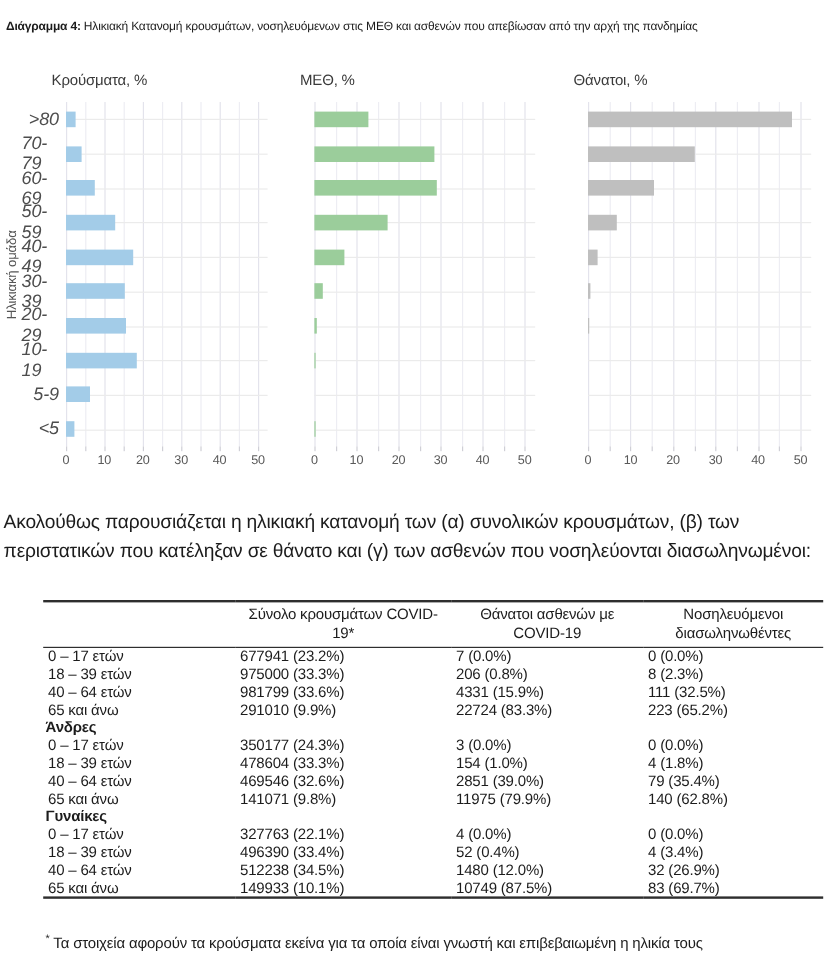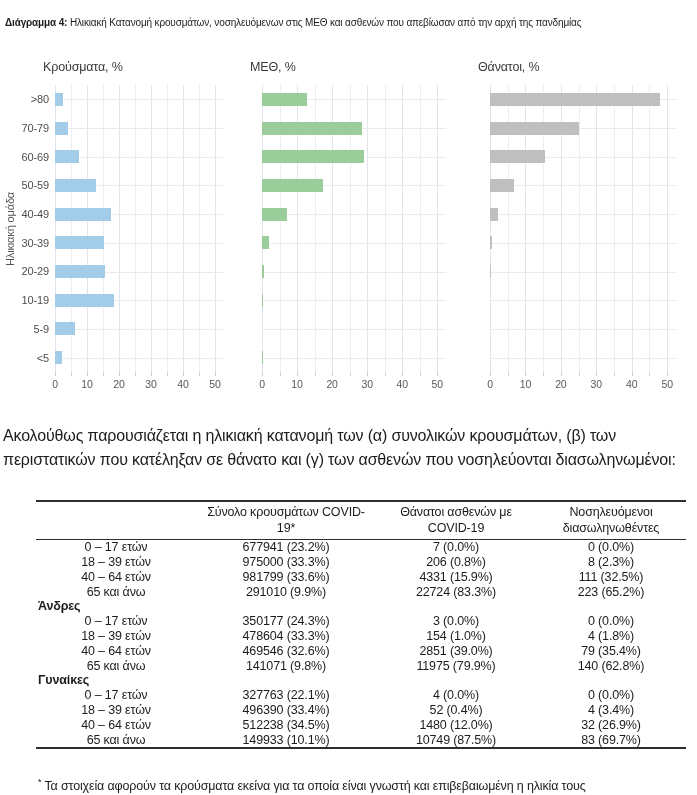--- a/index.html
+++ b/index.html
@@ -17,21 +17,21 @@
   
   .charts-block{position:absolute;left:0;top:60px;width:697px;height:335px;}
   .y-axis-title{
     position:absolute;left:4px;top:25px;height:287px;width:16px;
     writing-mode:vertical-rl;transform:rotate(180deg);
     font-size:11px;color:#555;text-align:center;
   }
   .y-labels{position:absolute;left:18px;top:25px;width:31px;height:287px;}
   .ylabel{
     height:28.7px;display:flex;align-items:center;justify-content:flex-end;
-    font-size:11px;color:#4d4d4d;
+    font-size:15px;color:#4d4d4d;font-style:italic;
   }
   .chart-panel{position:absolute;top:0;height:335px;}
   .chart-title{
     position:absolute;top:0;left:-12px;font-size:12.5px;color:#3a3a3a;
     white-space:nowrap;
   }
   .plot{position:absolute;top:25px;left:0;height:287px;width:100%;}
   .vgrid{position:absolute;top:0;bottom:0;width:1px;background:#ededf3;}
   .vgrid.major{background:#e3e3ec;}
   .hgrid{position:absolute;left:0;right:0;height:1px;background:#ebebeb;}
@@ -50,21 +50,21 @@
   
   .table-title{position:absolute;left:0;top:467px;width:697px;text-align:center;font-size:13.5px;}
   .tbl-wrap{position:absolute;left:36px;top:500px;width:650px;}
   table.data{border-collapse:collapse;width:650px;font-size:12.5px;}
   table.data th{
     font-weight:normal;text-align:center;vertical-align:middle;
     padding:3px 4px;line-height:1.25;
   }
   thead tr{border-top:2px solid #2e2e2e;border-bottom:1.5px solid #2e2e2e;}
   tbody{border-bottom:2px solid #2e2e2e;}
-  table.data td{padding:0 4px;line-height:14.8px;text-align:center;white-space:nowrap;}
+  table.data td{padding:0 4px;line-height:14.8px;text-align:left;white-space:nowrap;}
   td.rowlabel{text-align:left;padding-left:12px;}
   tr.section td{font-weight:bold;text-align:left;padding-left:2px;}
   col.c1{width:160px;}col.c2{width:180px;}col.c3{width:160px;}col.c4{width:150px;}
 
   .footnote{position:absolute;left:38px;top:764px;font-size:12.5px;}
   .footnote sup{font-size:9px;}
 </style>
 </head>
 <body>
 

